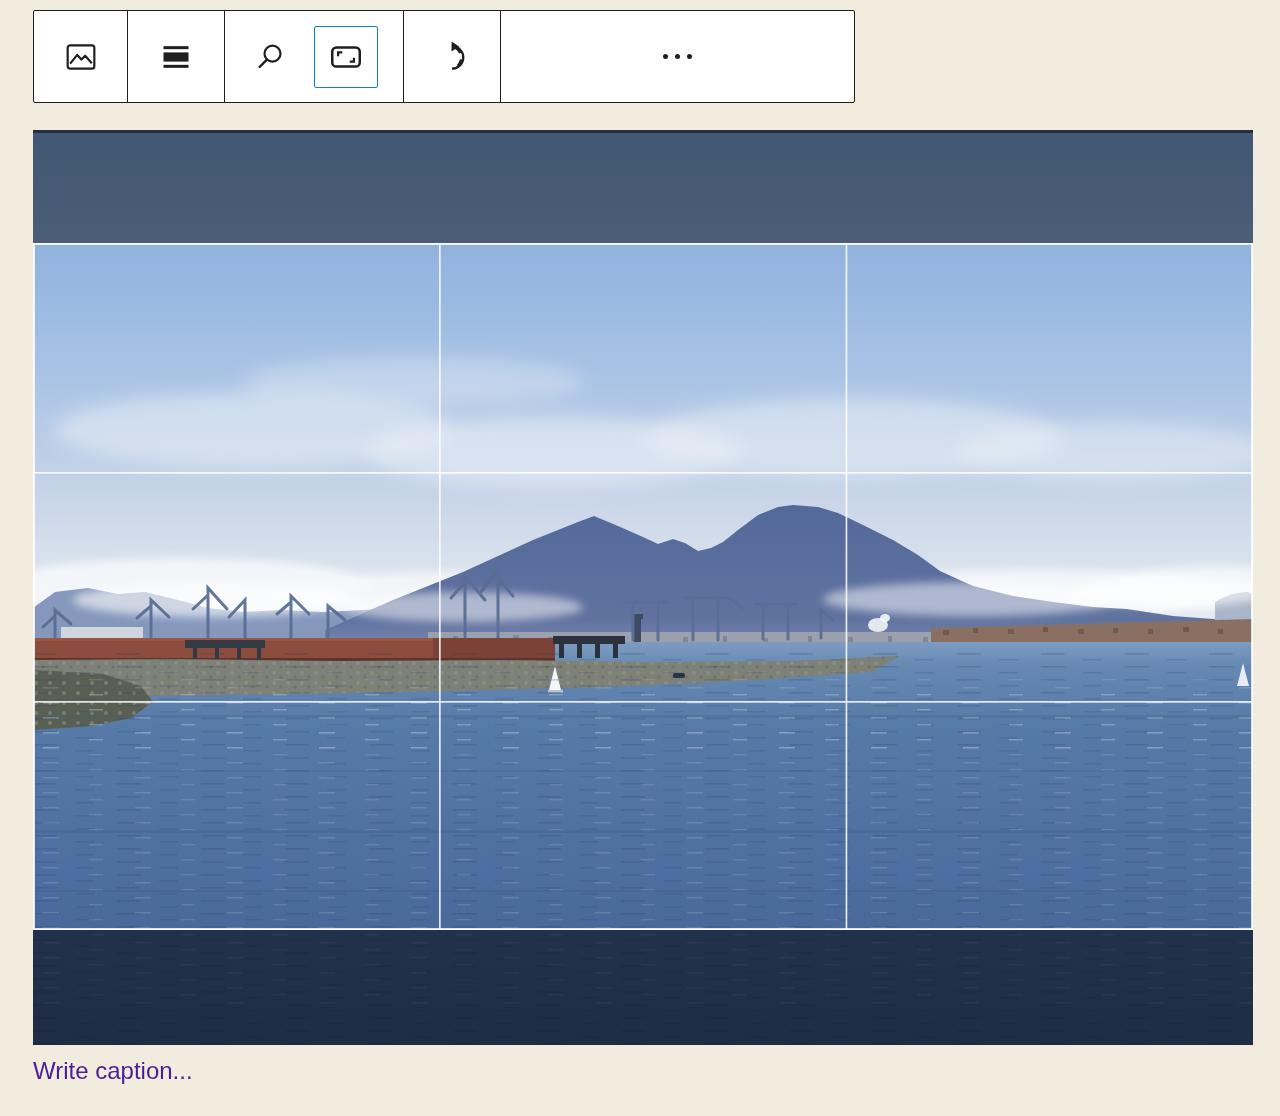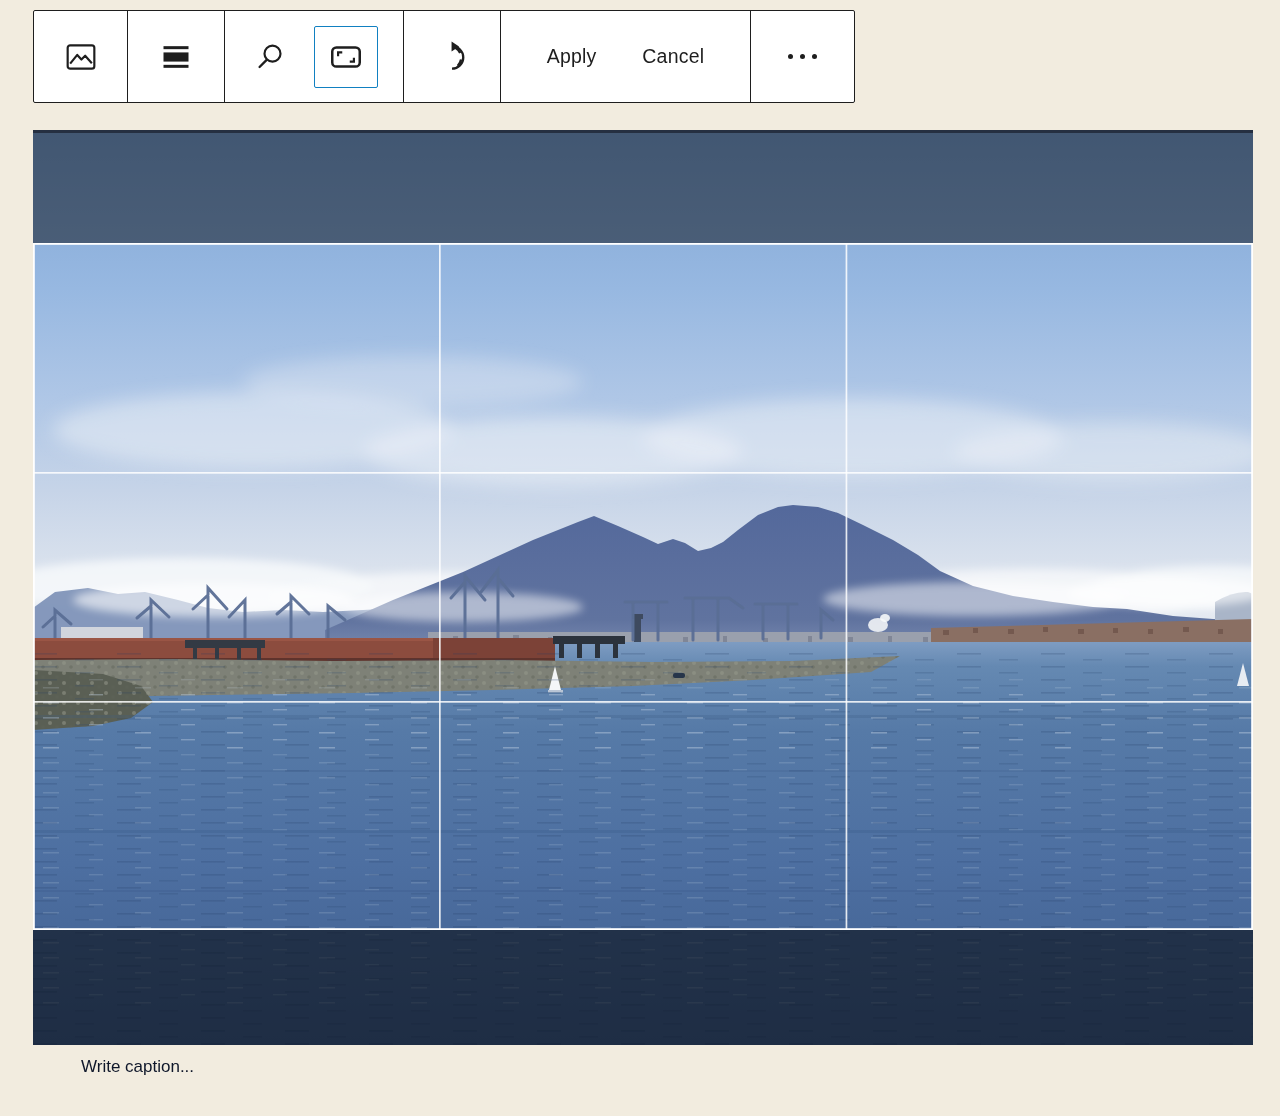--- a/index.html
+++ b/index.html
@@ -36,21 +36,21 @@
   .dot{width:5px;height:5px;border-radius:50%;background:#1e1e1e;}
   
   .photo{
     position:absolute;left:33px;top:130px;width:1220px;height:915px;
     cursor:move;
   }
   .photo svg{display:block;}
   
   .caption{
     position:absolute;left:33px;top:1057px;
-    font-size:17px;color:#0f172a;margin-left:48px;
+    font-size:24px;color:#4c1d95;
   }
 </style>
 </head>
 <body>
 
 <div class="toolbar">
 
   <div class="tcell c1">
     <button class="tbtn">
       <svg class="icon" width="40" height="40" viewBox="0 0 48 48">
@@ -89,24 +89,20 @@
   <div class="tcell c4">
     <button class="tbtn">
       <svg class="icon" width="40" height="40" viewBox="0 0 48 48">
         <path d="M24 38 A13.5 13.5 0 0 0 24 11" fill="none" stroke="#1e1e1e" stroke-width="2.8"></path>
         <path d="M28 13 A13.5 13.5 0 0 1 26 37.6" fill="none" stroke="#1e1e1e" stroke-width="2.8" stroke-dasharray="8.5 8"></path>
         <polygon points="23.5,5.5 23.5,17.5 32.5,11.5" fill="#1e1e1e"></polygon>
       </svg>
     </button>
   </div>
 
-  <div class="tcell c5">
-    <button class="tbtn textbtn">Apply</button>
-    <button class="tbtn textbtn">Cancel</button>
-  </div>
 
   <div class="tcell c6">
     <button class="tbtn">
       <span class="dots">
         <span class="dot"></span>
           <span class="dot"></span>
           <span class="dot"></span>
       </span>
     </button>
   </div>

